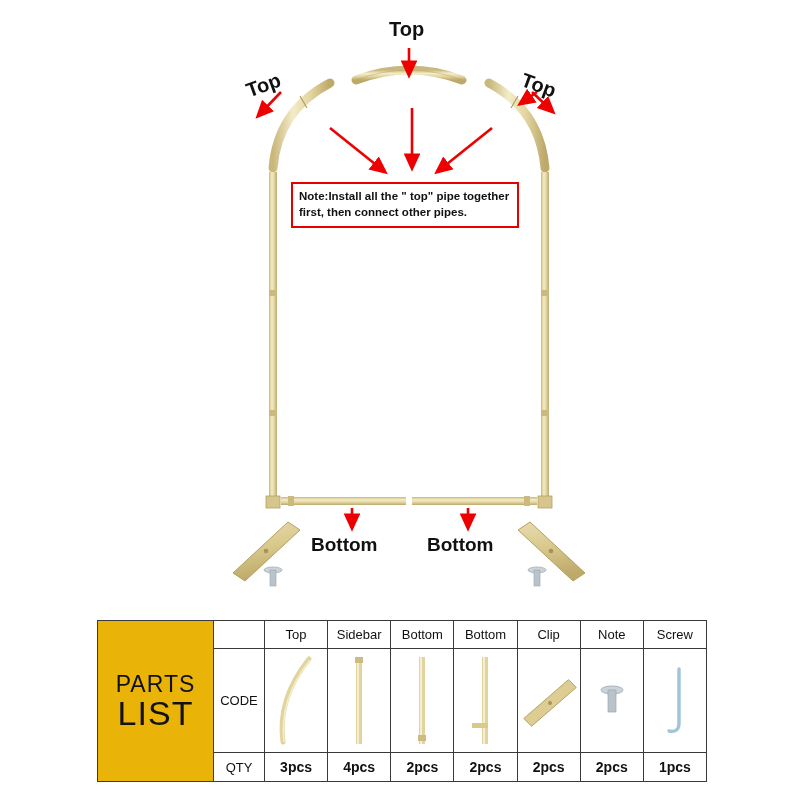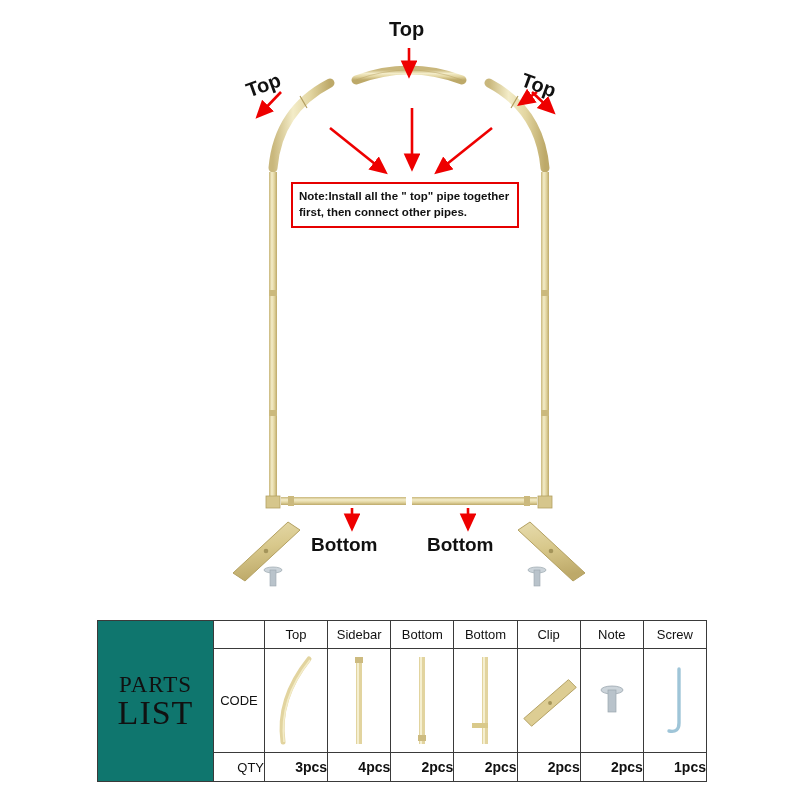--- a/index.html
+++ b/index.html
@@ -63,43 +63,43 @@
   }
   .parts-table td {
     border: 1px solid #3a3a3a;
     text-align: center;
     vertical-align: middle;
     font-size: 13px;
     color: #111111;
     padding: 0;
   }
   .cell-title {
-    background: #0f766e;
+    background: #eab308;
     width: 115px;
-    font-family: Liberation Serif, serif;
+    font-family: Liberation Sans, sans-serif;
   }
   .title-inner {
     line-height: 1.0;
     padding: 4px 0;
   }
   .title-parts {
     font-size: 23px;
     letter-spacing: 1px;
   }
   .title-list {
     font-size: 34px;
     letter-spacing: 1px;
   }
   .cell-rowlabel {
     width: 50px;
     font-size: 13px;
   }
   .row-head td { height: 27px; }
   .row-img td { height: 103px; }
-  .row-qty td { height: 28px; font-weight: bold; font-size: 14px; text-align: right; }
+  .row-qty td { height: 28px; font-weight: bold; font-size: 14px; }
   .row-qty td.cell-rowlabel { font-weight: normal; font-size: 13px; }
   .icon-wrap {
     width: 100%;
     height: 103px;
     display: flex;
     align-items: center;
     justify-content: center;
   }
 </style>
 </head>

